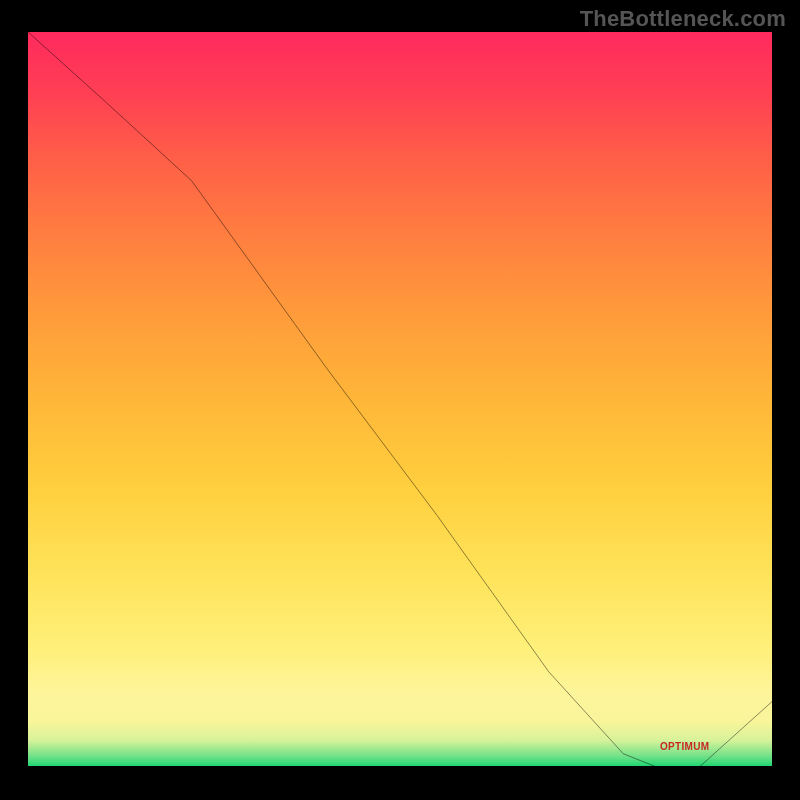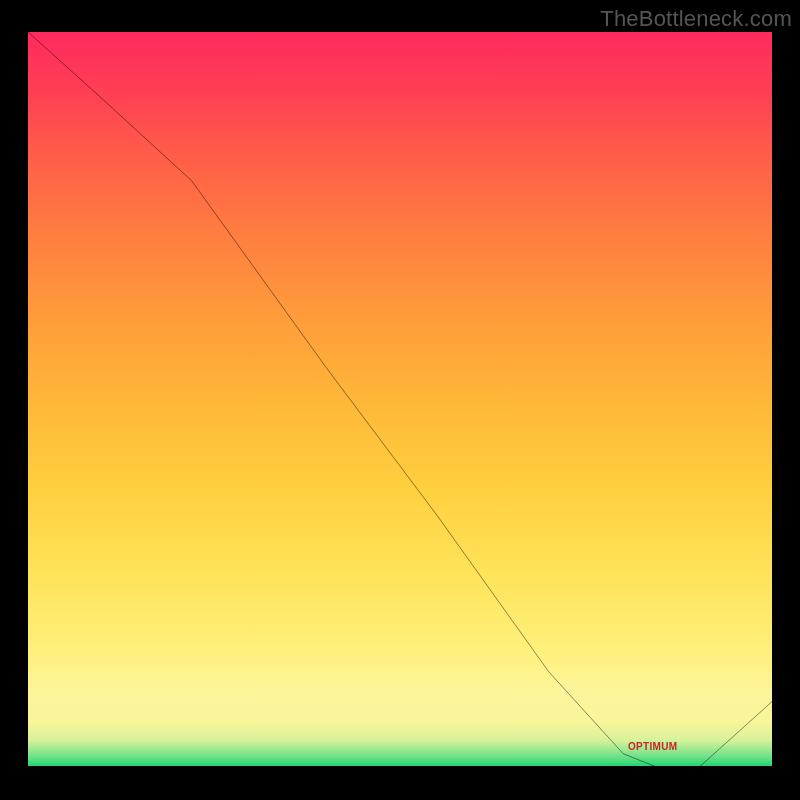--- a/index.html
+++ b/index.html
@@ -7,24 +7,24 @@
     width: 800px;
     height: 800px;
     background: #000;
     font-family: Arial, Helvetica, sans-serif;
     position: relative;
     overflow: hidden;
   }
   .watermark {
     position: absolute;
     top: 6px;
-    right: 8px;
+    right: 14px;
     color: #555;
     font-size: 22px;
-    font-weight: 400;
+    font-weight: 700;
     letter-spacing: 0.2px;
     z-index: 30;
     user-select: none;
   }
   .plot-frame {
     position: absolute;
     left: 28px;
     top: 32px;
     width: 744px;   
     height: 734px;  
@@ -75,15 +75,15 @@
 
 <div class="plot-frame">
 
   <div class="gradient-bg"></div>
 
   <svg class="curve" viewBox="0 0 100 100" preserveAspectRatio="none">
 
     <polyline points="0,0 10,9 22,20 40,45 55,65 70,86 80,97 85,99 90,99 100,90" fill="none" stroke="#000" stroke-width="0.45" vector-effect="non-scaling-stroke"></polyline>
   </svg>
 
-  <div class="trough-label" style="left: 600px; top: 709px;">OPTIMUM</div>
+  <div class="trough-label" style="left: 632px; top: 709px;">OPTIMUM</div>
 
 </div>
 
 </body></html>

